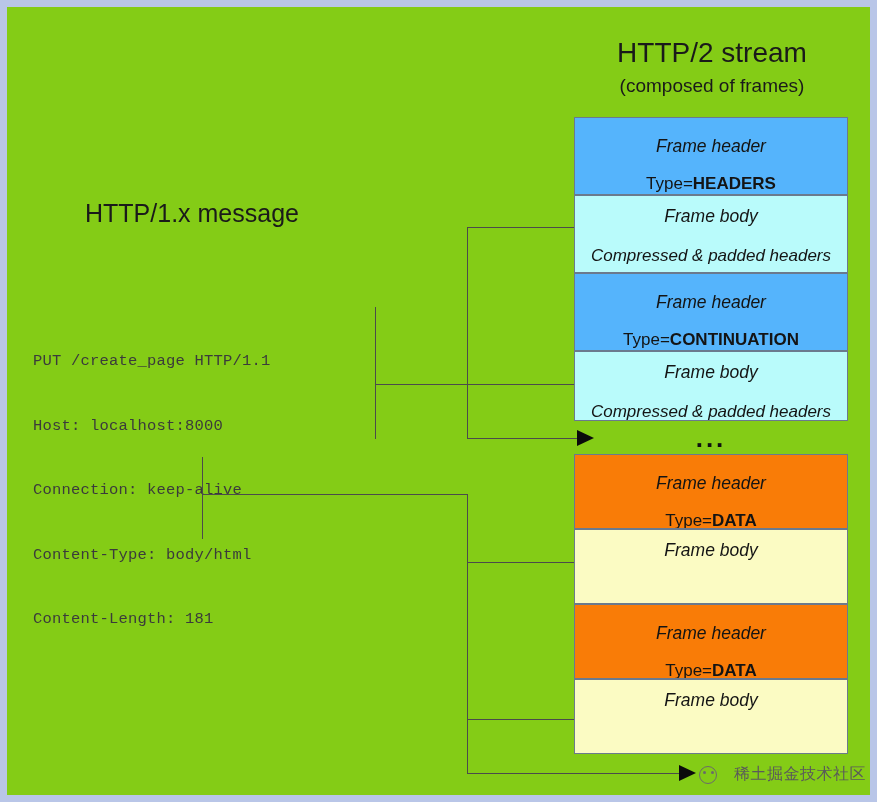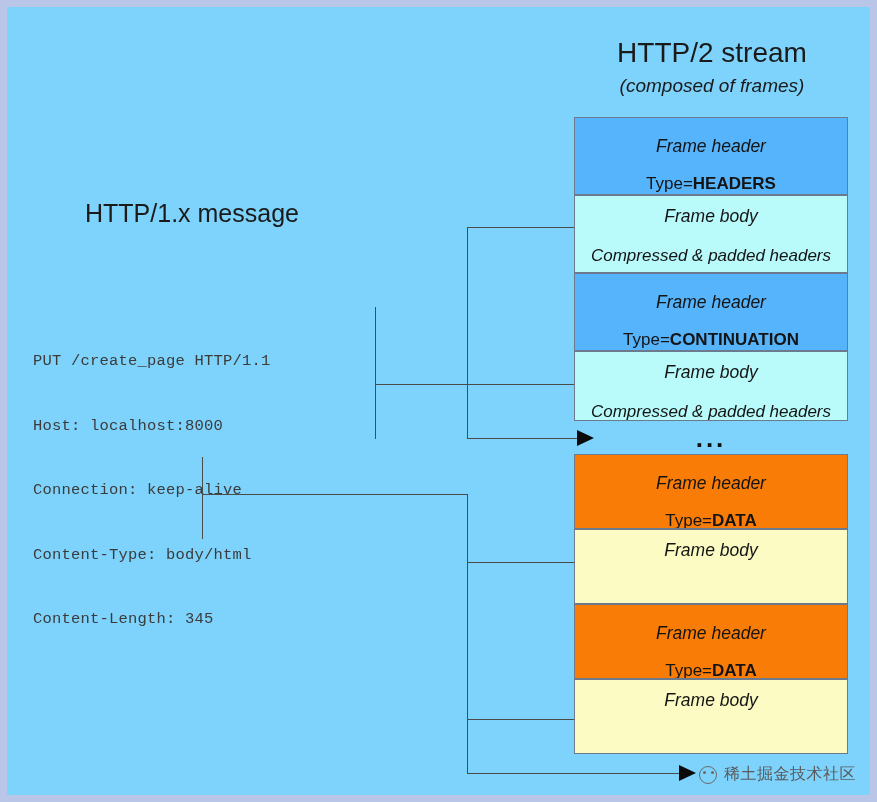--- a/index.html
+++ b/index.html
@@ -4,21 +4,21 @@
 <style>
   html, body {
     margin: 0;
     padding: 0;
     background: #ffffff;
   }
   #page {
     position: relative;
     width: 877px;
     height: 802px;
-    background: #7dd3fc;
+    background: #84cc16;
     box-sizing: border-box;
     border: 7px solid #b9c6e8;
     overflow: hidden;
     font-family: "Liberation Sans", sans-serif;
   }
   #inner {
     position: absolute;
     left: 0; top: 0;
     width: 877px;
     height: 802px;
@@ -36,21 +36,20 @@
     letter-spacing: 0px;
     white-space: nowrap;
   }
   .stream-sub {
     position: absolute;
     left: 560px;
     top: 68px;
     width: 290px;
     text-align: center;
     font-size: 19px;
-    font-style: italic;
     color: #1a1a1a;
     white-space: nowrap;
   }
   .msg-title {
     position: absolute;
     left: 35px;
     top: 192px;
     width: 300px;
     text-align: center;
     font-size: 25px;
@@ -147,21 +146,21 @@
     border-left: 17px solid #0b0b0b;
   }
 
   
   .watermark {
     position: absolute;
     left: 692px;
     top: 757px;
     display: flex;
     align-items: center;
-    gap: 7px;
+    gap: 17px;
     color: #5a5a5a;
     font-size: 16px;
     white-space: nowrap;
     font-family: "DejaVu Sans", sans-serif;
   }
   .wm-logo {
     width: 16px; height: 16px;
     border-radius: 50%;
     border: 1.6px solid #6a6a6a;
     position: relative;
@@ -187,21 +186,21 @@
 
   <div class="stream-title">HTTP/2 stream</div>
   <div class="stream-sub">(composed of frames)</div>
   <div class="msg-title">HTTP/1.x message</div>
 
   <div class="http-block" id="http-headers">
     <span class="http-line">PUT /create_page HTTP/1.1</span>
     <span class="http-line">Host: localhost:8000</span>
     <span class="http-line">Connection: keep-alive</span>
     <span class="http-line">Content-Type: body/html</span>
-    <span class="http-line">Content-Length: 345</span>
+    <span class="http-line">Content-Length: 181</span>
   </div>
 
 
   <div class="ln ln-v" style="left:368px; top:300px; height:132px;"></div>
 
   <div class="ln ln-h" style="left:368px; top:377px; width:93px;"></div>
 
   <div class="ln ln-v" style="left:460px; top:220px; height:212px;"></div>
 
   <div class="ln ln-h" style="left:460px; top:220px; width:112px;"></div>

